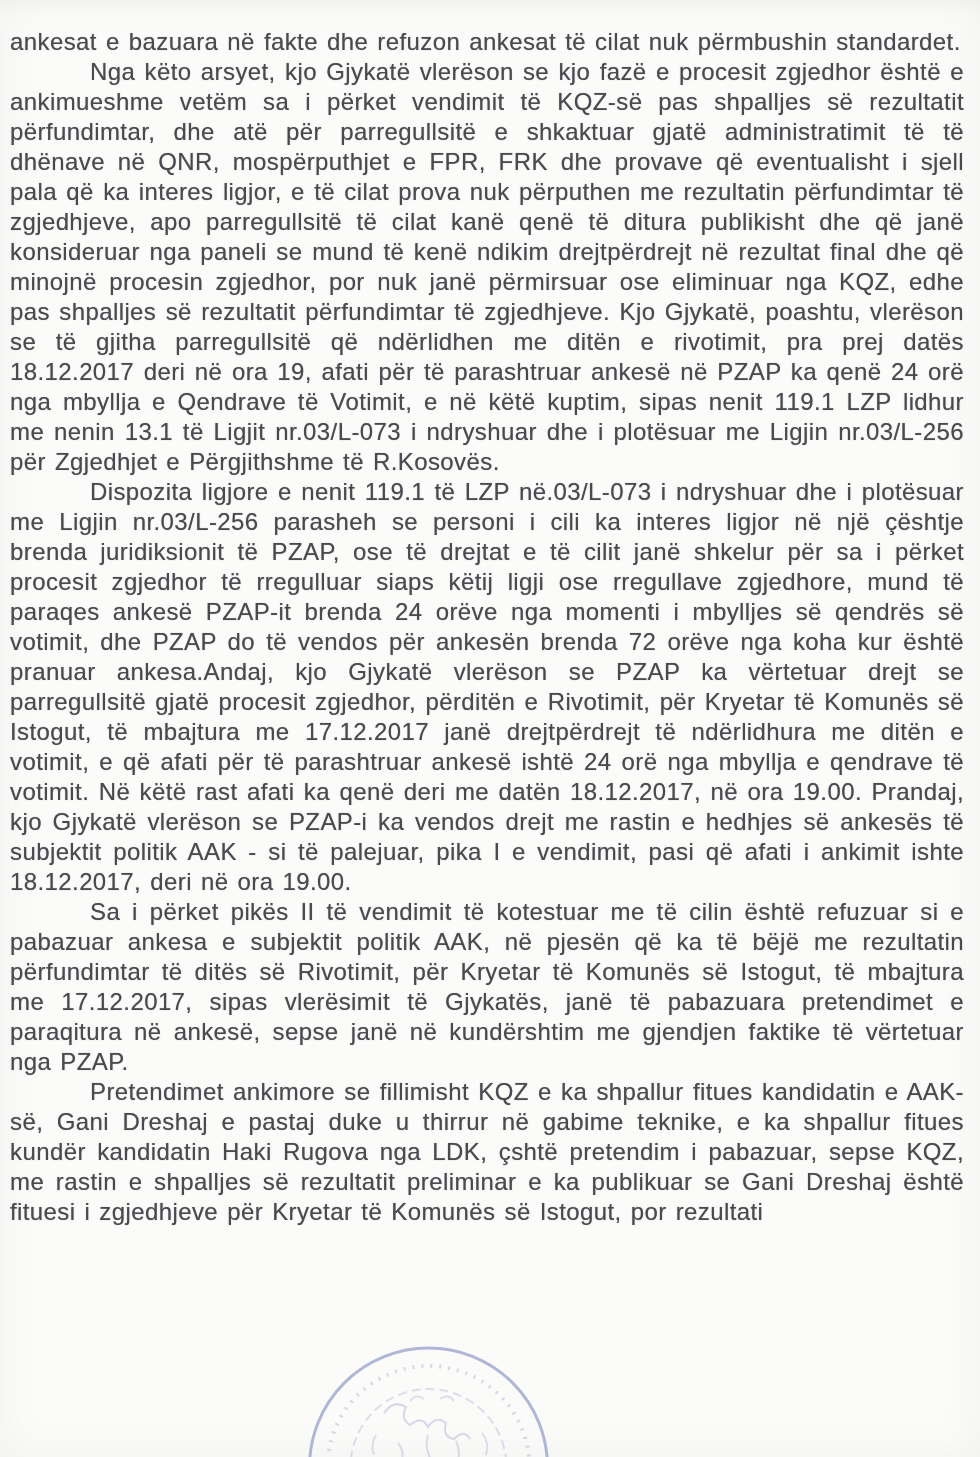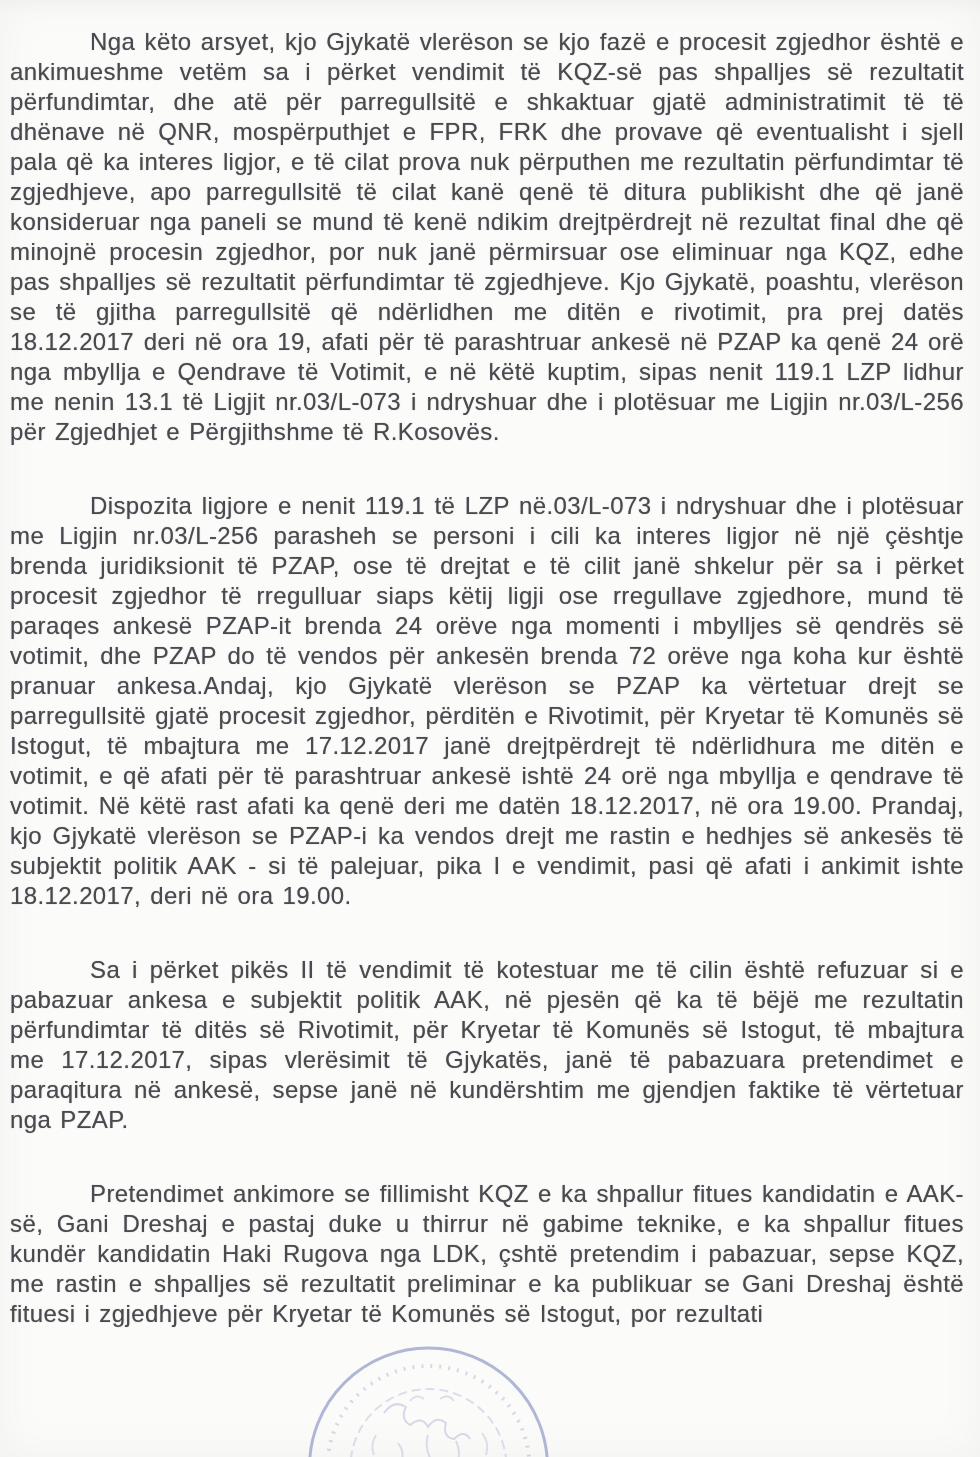--- a/index.html
+++ b/index.html
@@ -19,36 +19,37 @@
     left:10px;right:16px;top:27px;
     color:#494a4f;
     font-size:24px;
     line-height:30px;
     text-align:justify;
     letter-spacing:0.4px;
     word-spacing:2px;
     text-shadow:0 0 1px rgba(73,74,79,0.55);
   }
   .para{margin:0;text-indent:80px;}
-  .para + .para{margin-top:44px;}
+  .para + .para{}
   .para.continuation{text-indent:0;}
   .stamp{
     position:absolute;
     left:306px;top:1343px;
     width:245px;height:114px;
     opacity:0.85;
   }
   .stamp svg{display:block;}
 </style>
 </head>
 <body>
 
 <div class="page">
 
   <div class="text-block">
+    <p class="para continuation">ankesat e bazuara në fakte dhe refuzon ankesat të cilat nuk përmbushin standardet.</p>
     <p class="para">Nga këto arsyet, kjo Gjykatë vlerëson se kjo fazë e procesit zgjedhor është e ankimueshme vetëm sa i përket vendimit të KQZ-së pas shpalljes së rezultatit përfundimtar, dhe atë për parregullsitë e shkaktuar gjatë administratimit të të dhënave në QNR, mospërputhjet e FPR, FRK dhe provave që eventualisht i sjell pala që ka interes ligjor, e të cilat prova nuk përputhen me rezultatin përfundimtar të zgjedhjeve, apo parregullsitë të cilat kanë qenë të ditura publikisht dhe që janë konsideruar nga paneli se mund të kenë ndikim drejtpërdrejt në rezultat final dhe që minojnë procesin zgjedhor, por nuk janë përmirsuar ose eliminuar nga KQZ, edhe pas shpalljes së rezultatit përfundimtar të zgjedhjeve. Kjo Gjykatë, poashtu, vlerëson se të gjitha parregullsitë që ndërlidhen me ditën e rivotimit, pra prej datës 18.12.2017 deri në ora 19, afati për të parashtruar ankesë në PZAP ka qenë 24 orë nga mbyllja e Qendrave të Votimit, e në këtë kuptim, sipas nenit 119.1 LZP lidhur me nenin 13.1 të Ligjit nr.03/L-073 i ndryshuar dhe i plotësuar me Ligjin nr.03/L-256 për Zgjedhjet e Përgjithshme të R.Kosovës.</p>
     <p class="para">Dispozita ligjore e nenit 119.1 të LZP në.03/L-073 i ndryshuar dhe i plotësuar me Ligjin nr.03/L-256 parasheh se personi i cili ka interes ligjor në një çështje brenda juridiksionit të PZAP, ose të drejtat e të cilit janë shkelur për sa i përket procesit zgjedhor të rregulluar siaps këtij ligji ose rregullave zgjedhore, mund të paraqes ankesë PZAP-it brenda 24 orëve nga momenti i mbylljes së qendrës së votimit, dhe PZAP do të vendos për ankesën brenda 72 orëve nga koha kur është pranuar ankesa.Andaj, kjo Gjykatë vlerëson se PZAP ka vërtetuar drejt se parregullsitë gjatë procesit zgjedhor, përditën e Rivotimit, për Kryetar të Komunës së Istogut, të mbajtura me 17.12.2017 janë drejtpërdrejt të ndërlidhura me ditën e votimit, e që afati për të parashtruar ankesë ishtë 24 orë nga mbyllja e qendrave të votimit. Në këtë rast afati ka qenë deri me datën 18.12.2017, në ora 19.00. Prandaj, kjo Gjykatë vlerëson se PZAP-i ka vendos drejt me rastin e hedhjes së ankesës të subjektit politik AAK - si të palejuar, pika I e vendimit, pasi që afati i ankimit ishte 18.12.2017, deri në ora 19.00.</p>
     <p class="para">Sa i përket pikës II të vendimit të kotestuar me të cilin është refuzuar si e pabazuar ankesa e subjektit politik AAK, në pjesën që ka të bëjë me rezultatin përfundimtar të ditës së Rivotimit, për Kryetar të Komunës së Istogut, të mbajtura me 17.12.2017, sipas vlerësimit të Gjykatës, janë të pabazuara pretendimet e paraqitura në ankesë, sepse janë në kundërshtim me gjendjen faktike të vërtetuar nga PZAP.</p>
     <p class="para">Pretendimet ankimore se fillimisht KQZ e ka shpallur fitues kandidatin e AAK-së, Gani Dreshaj e pastaj duke u thirrur në gabime teknike, e ka shpallur fitues kundër kandidatin Haki Rugova nga LDK, çshtë pretendim i pabazuar, sepse KQZ, me rastin e shpalljes së rezultatit preliminar e ka publikuar se Gani Dreshaj është fituesi i zgjedhjeve për Kryetar të Komunës së Istogut, por rezultati</p>
   </div>
 
   <div class="stamp">
     <svg width="245" height="114" viewBox="0 0 245 114" xmlns="http://www.w3.org/2000/svg">
 
       <circle cx="122.5" cy="124" r="119" fill="none" stroke="#6e7ab8" stroke-opacity="0.62" stroke-width="3"></circle>

